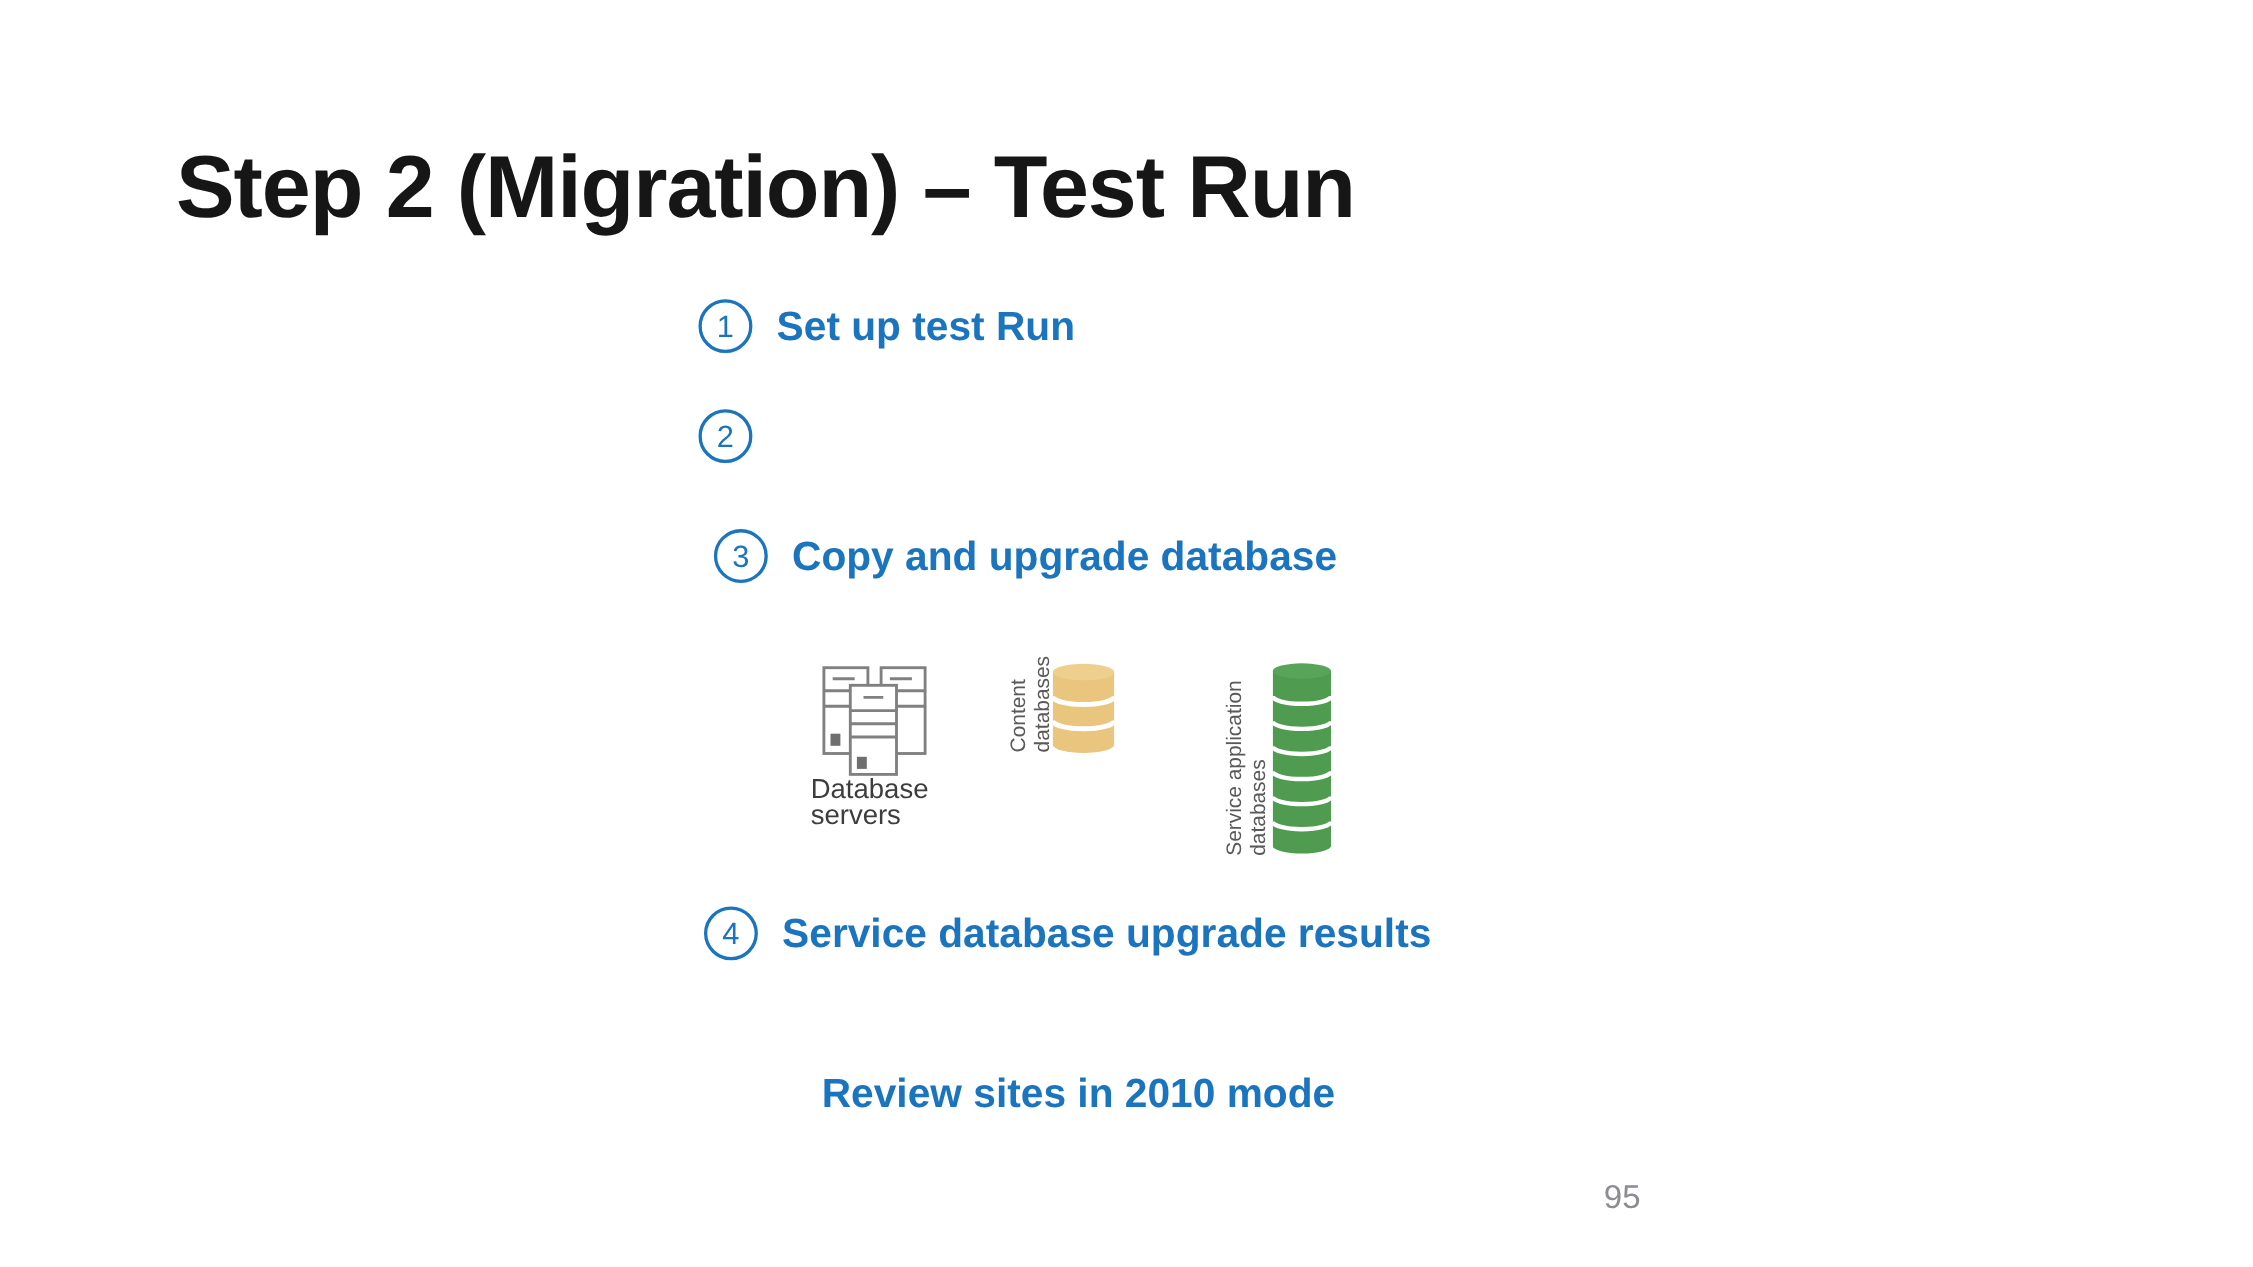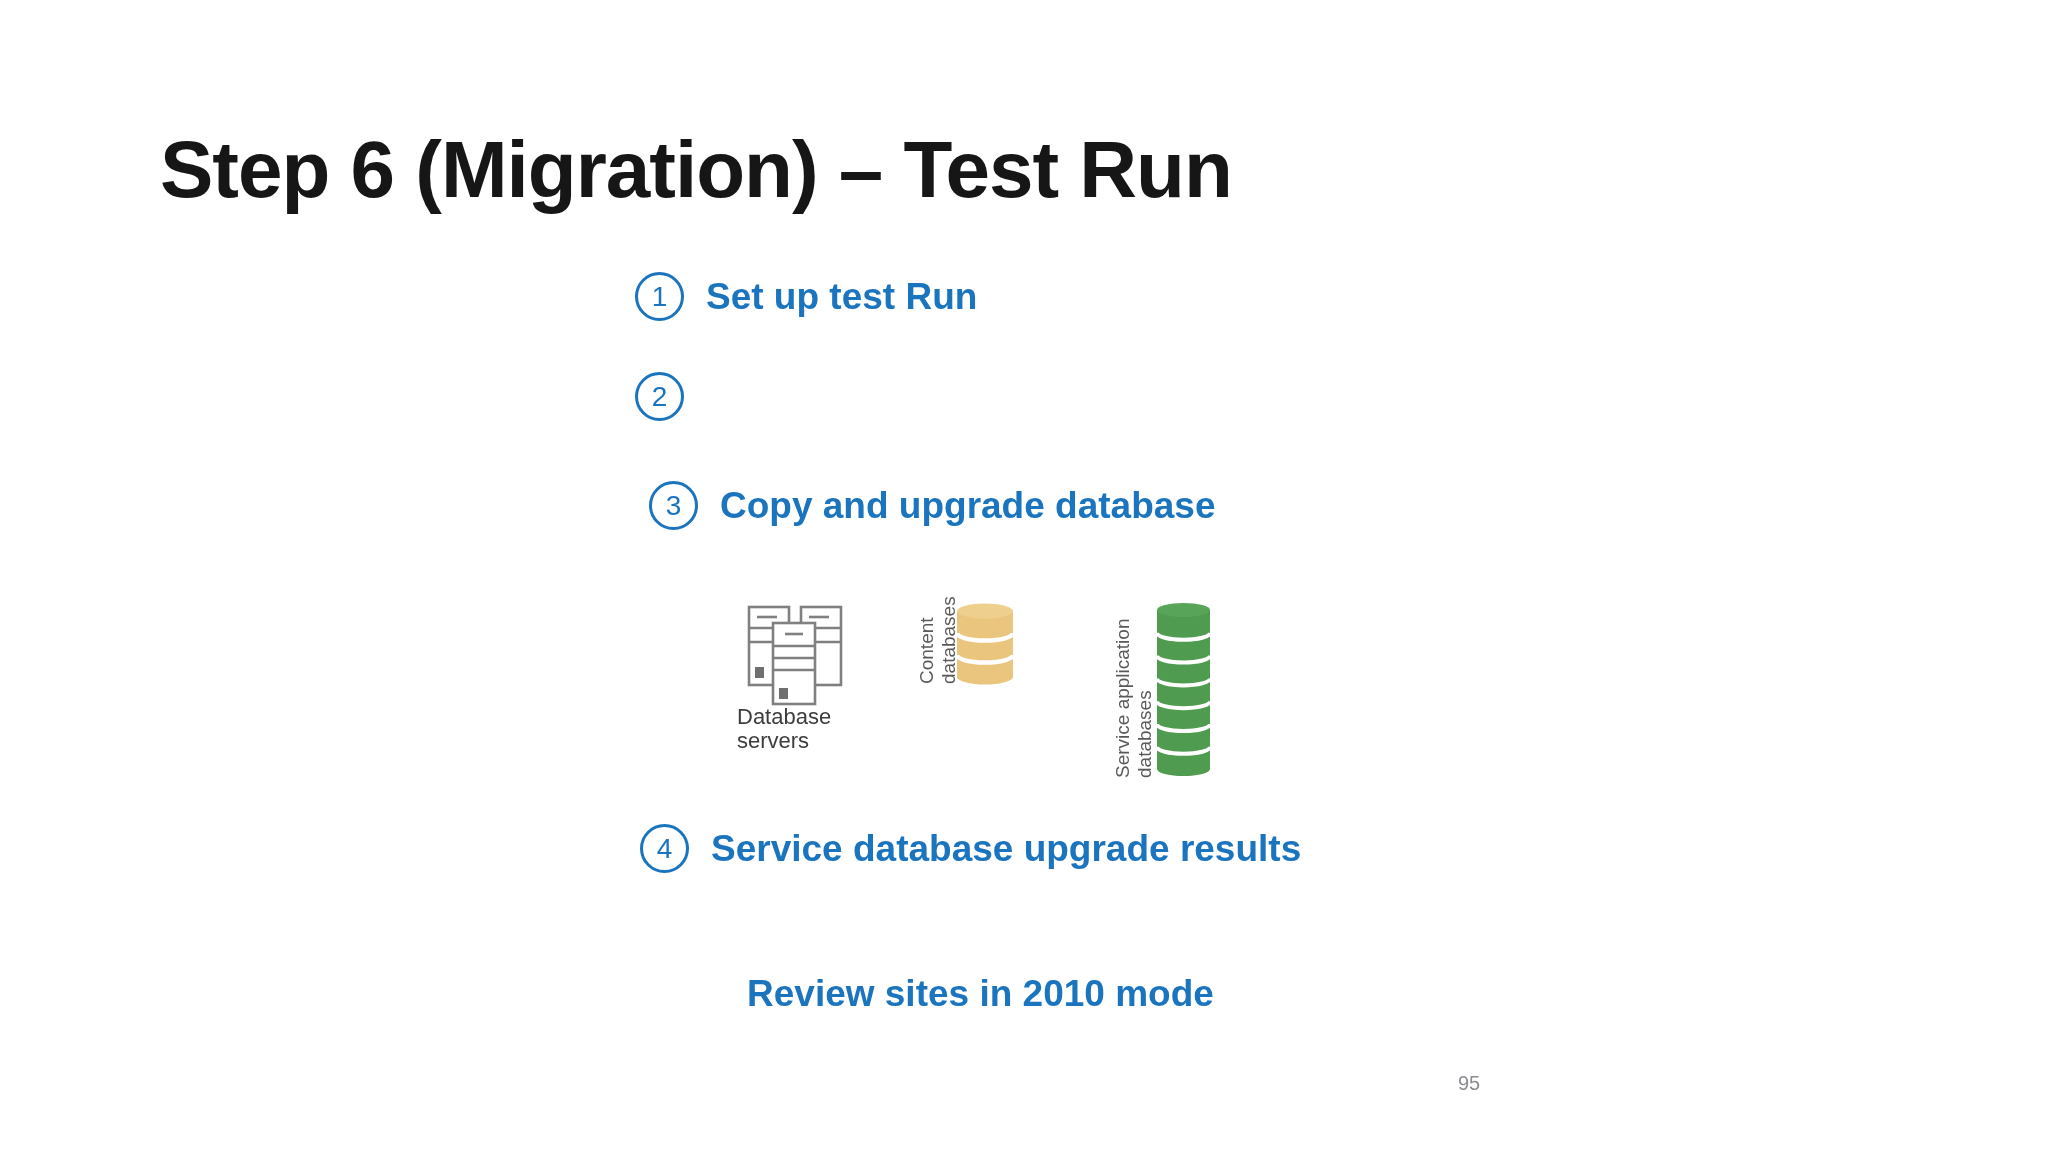--- a/index.html
+++ b/index.html
@@ -46,46 +46,46 @@
     position:absolute;
     font-size:37px;
     font-weight:600;
     color:#1B74BE;
     white-space:nowrap;
   }
   .icon{position:absolute;}
   .caption{
     position:absolute;
     left:737px;top:705px;
-    font-size:22px;
+    font-size:25px;
     line-height:24px;
     color:#3d3d3d;
   }
   .vlabel{
     position:absolute;
     transform:rotate(-90deg);
     transform-origin:top left;
     font-size:19px;
     line-height:22px;
     color:#595959;
     white-space:nowrap;
   }
   .page-number{
     position:absolute;
     left:1458px;top:1072px;
-    font-size:20px;
+    font-size:30px;
     color:#8C8C92;
   }
 </style>
 </head>
 <body>
 
 <div class="slide">
 
-  <h1 class="title">Step 6 (Migration) – Test Run</h1>
+  <h1 class="title">Step 2 (Migration) – Test Run</h1>
 
   <div class="step" style="left:635px;top:272px;">
     <span class="num-circle">
       <span>1</span>
     </span>
     <span class="step-label">Set up test Run</span>
   </div>
 
   <div class="step" style="left:635px;top:372px;">
     <span class="num-circle">

